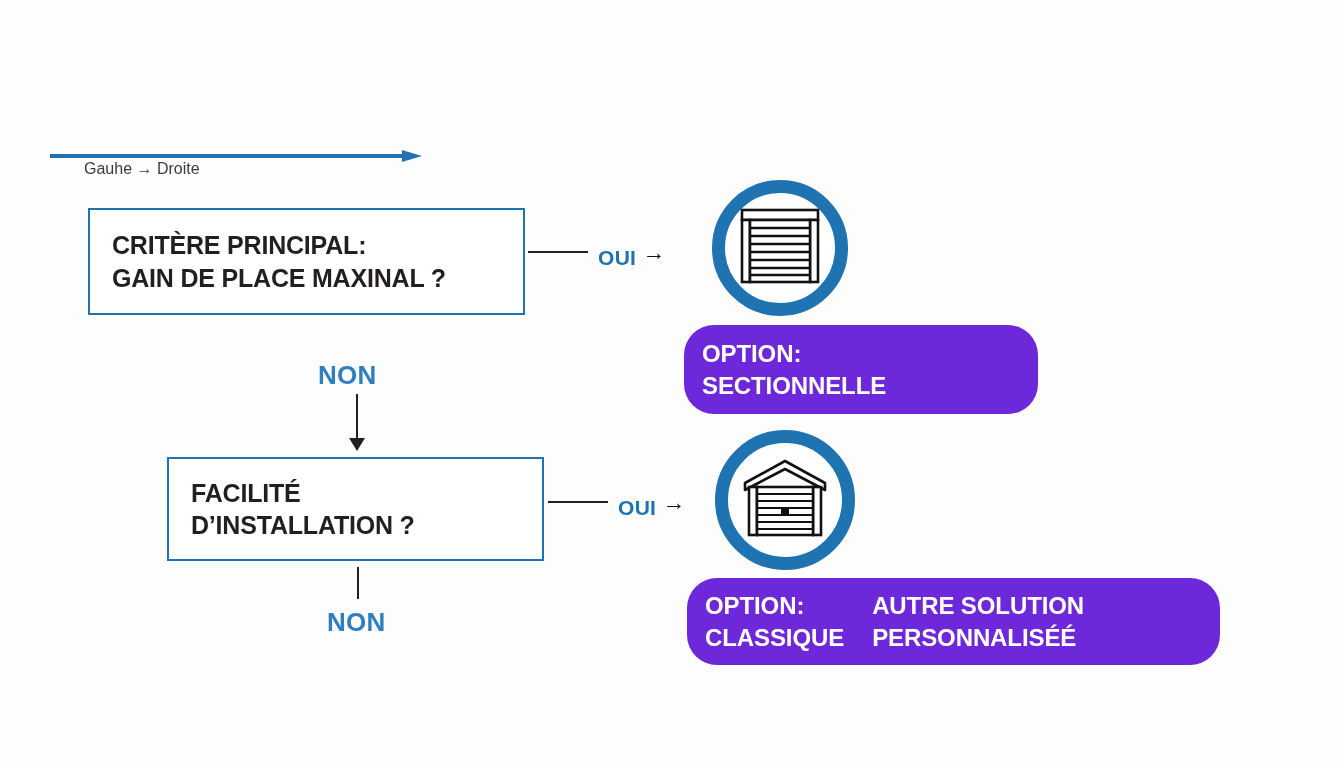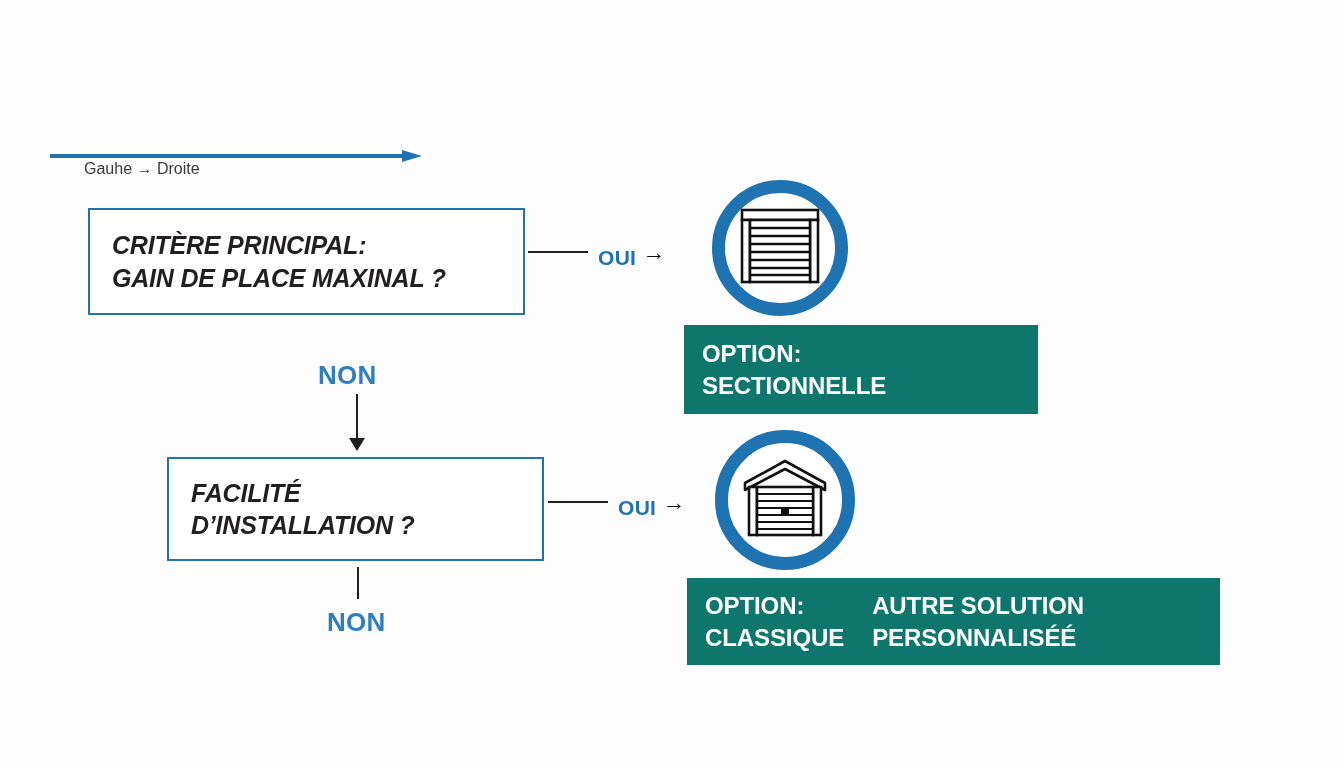--- a/index.html
+++ b/index.html
@@ -57,21 +57,20 @@
     align-items: center;
   }
   .decision-box .dtext {
     padding-left: 22px;
     font-size: 25px;
     font-weight: bold;
     color: #231f20;
     line-height: 1.30;
     white-space: pre-line;
     letter-spacing: -0.2px;
-    font-style: italic;
   }
   #box-critere { left: 88px;  top: 208px; width: 437px; height: 107px; }
   #box-facilite { left: 167px; top: 457px; width: 377px; height: 104px; }
 
   
   .oui-connector {
     position: absolute;
     height: 30px;
     display: flex;
     align-items: center;
@@ -138,24 +137,25 @@
     border: 13px solid #1f73b0;
   }
   #circle-2 {
     left: 715px; top: 430px; width: 140px; height: 140px;
     border: 13px solid #1f73b0;
   }
 
   
   .opt-banner {
     position: absolute;
-    background: #0f766e;
+    background: #6d28d9;
     color: #ffffff;
     display: flex;
     align-items: center;
+    border-radius: 30px;
   }
   #banner-1 { left: 684px; top: 325px; width: 354px; height: 89px; }
   #banner-2 { left: 687px; top: 578px; width: 533px; height: 87px; }
 
   .banner-col {
     font-size: 24px;
     font-weight: bold;
     line-height: 1.30;
     white-space: pre-line;
     letter-spacing: -0.1px;

